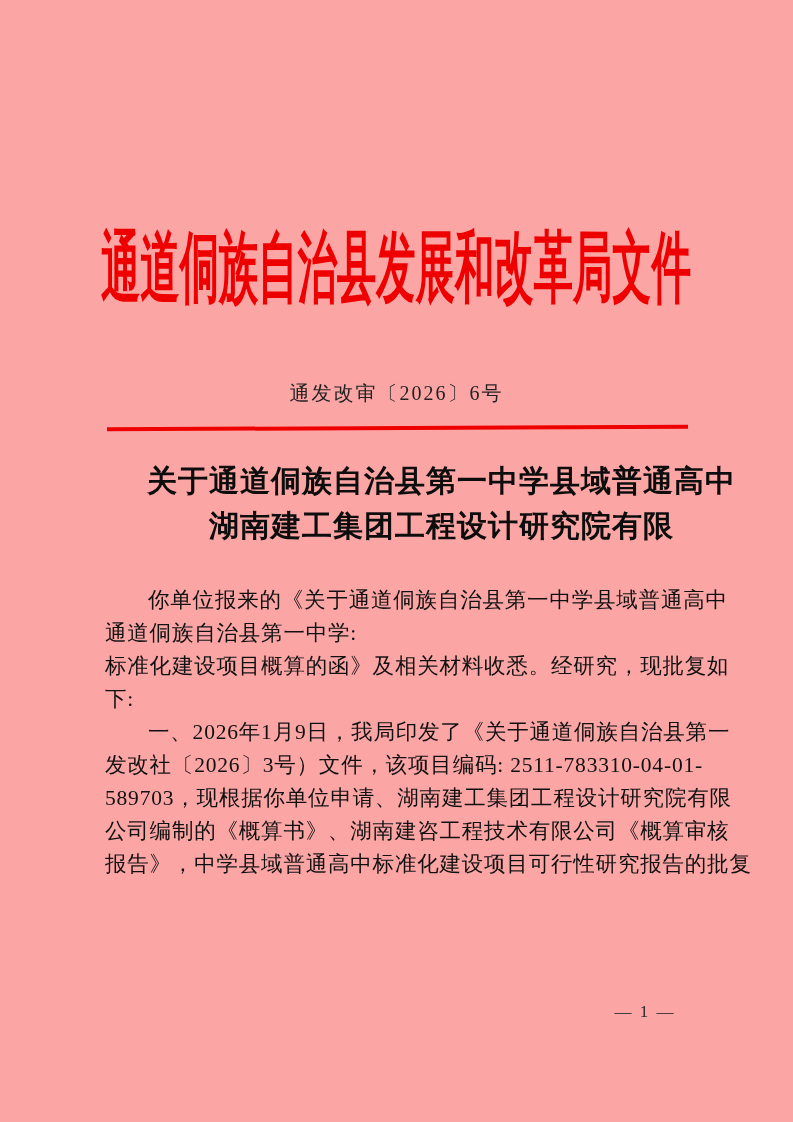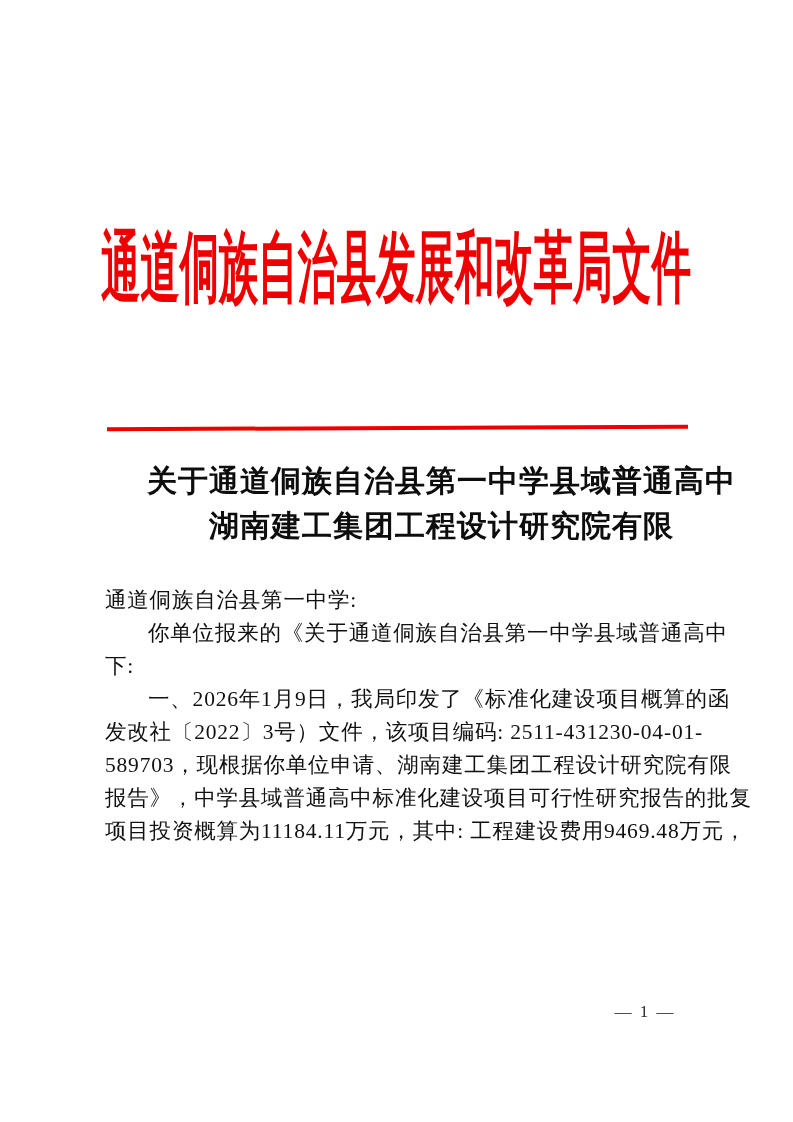--- a/index.html
+++ b/index.html
@@ -5,21 +5,21 @@
   html, body {
     margin: 0;
     padding: 0;
     background: #888;
   }
   .page {
     position: relative;
     width: 793px;
     height: 1122px;
     margin: 0 auto;
-    background: #ffffff;
+    background: #fca5a5;
     overflow: hidden;
     font-family: "Liberation Serif", "DejaVu Serif", serif;
     color: #111111;
   }
   
   .agency-header {
     position: absolute;
     top: 216px;
     left: 96px;
     width: 600px;
@@ -97,34 +97,36 @@
 </style>
 </head>
 <body>
 
 <div class="page">
 
   <svg class="agency-header" viewBox="0 0 600 100" width="600" height="100">
     <text x="300" y="78" text-anchor="middle" textLength="590" lengthAdjust="spacingAndGlyphs">通道侗族自治县发展和改革局文件</text>
   </svg>
 
+  <div class="doc-number">通发改审〔2026〕6号</div>
 
   <div class="red-rule"></div>
 
   <div class="doc-title">
     <div>关于通道侗族自治县第一中学县域普通高中</div>
     <div>湖南建工集团工程设计研究院有限</div>
   </div>
 
   <div class="doc-body">
+      <div class="body-line indent">你单位报来的《关于通道侗族自治县第一中学县域普通高中</div>
       <div class="body-line">通道侗族自治县第一中学:</div>
-      <div class="body-line indent">你单位报来的《关于通道侗族自治县第一中学县域普通高中</div>
+      <div class="body-line">标准化建设项目概算的函》及相关材料收悉。经研究，现批复如</div>
       <div class="body-line">下:</div>
-      <div class="body-line indent">一、2026年1月9日，我局印发了《标准化建设项目概算的函</div>
-      <div class="body-line">发改社〔2022〕3号）文件，该项目编码: 2511-431230-04-01-</div>
+      <div class="body-line indent">一、2026年1月9日，我局印发了《关于通道侗族自治县第一</div>
+      <div class="body-line">发改社〔2026〕3号）文件，该项目编码: 2511-783310-04-01-</div>
       <div class="body-line">589703，现根据你单位申请、湖南建工集团工程设计研究院有限</div>
+      <div class="body-line">公司编制的《概算书》、湖南建咨工程技术有限公司《概算审核</div>
       <div class="body-line">报告》，中学县域普通高中标准化建设项目可行性研究报告的批复</div>
-      <div class="body-line">项目投资概算为11184.11万元，其中: 工程建设费用9469.48万元，</div>
     </div>
 
   <div class="page-number">— 1 —</div>
 
 </div>
 
 </body></html>

